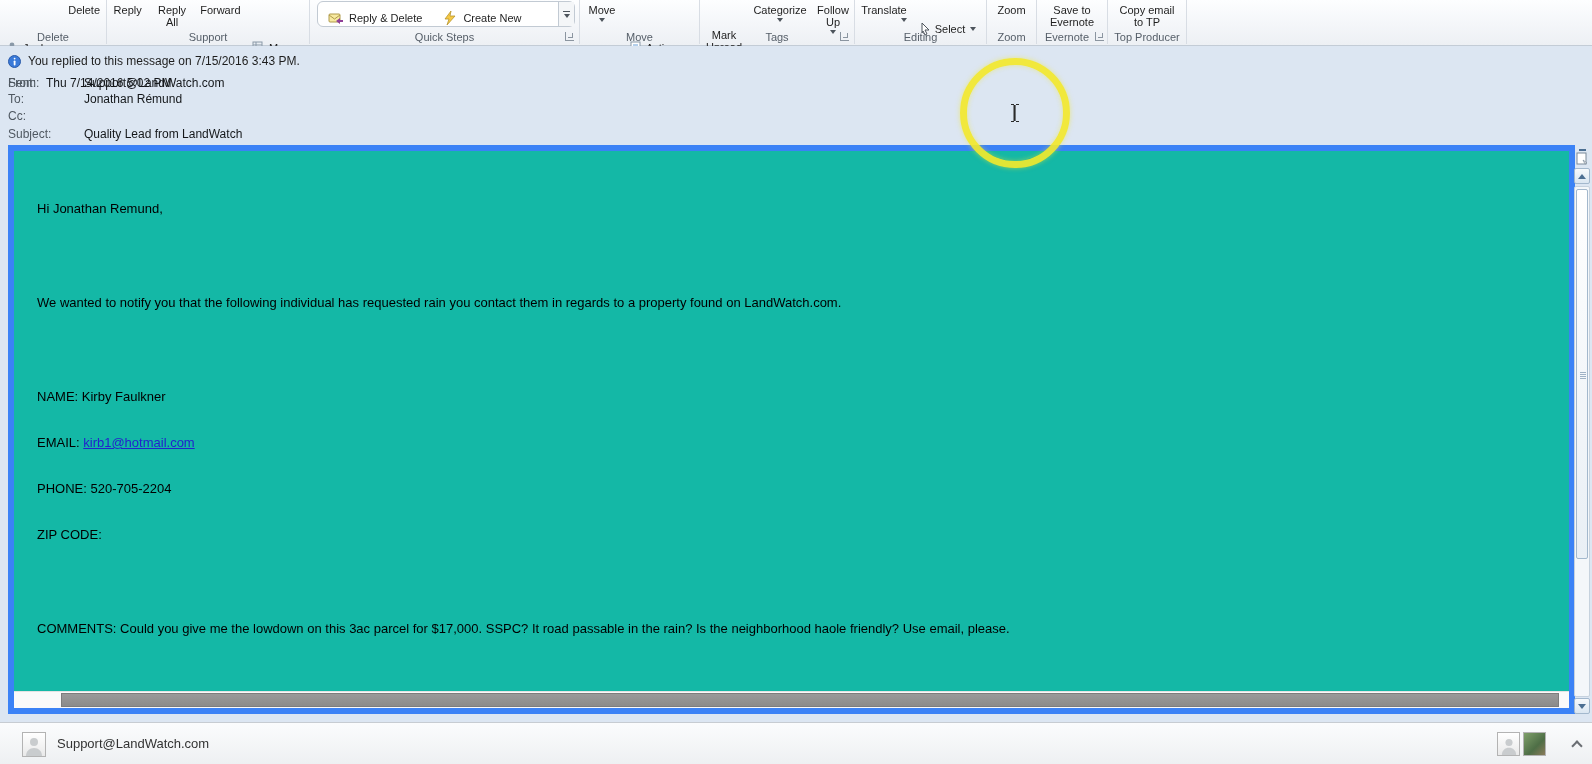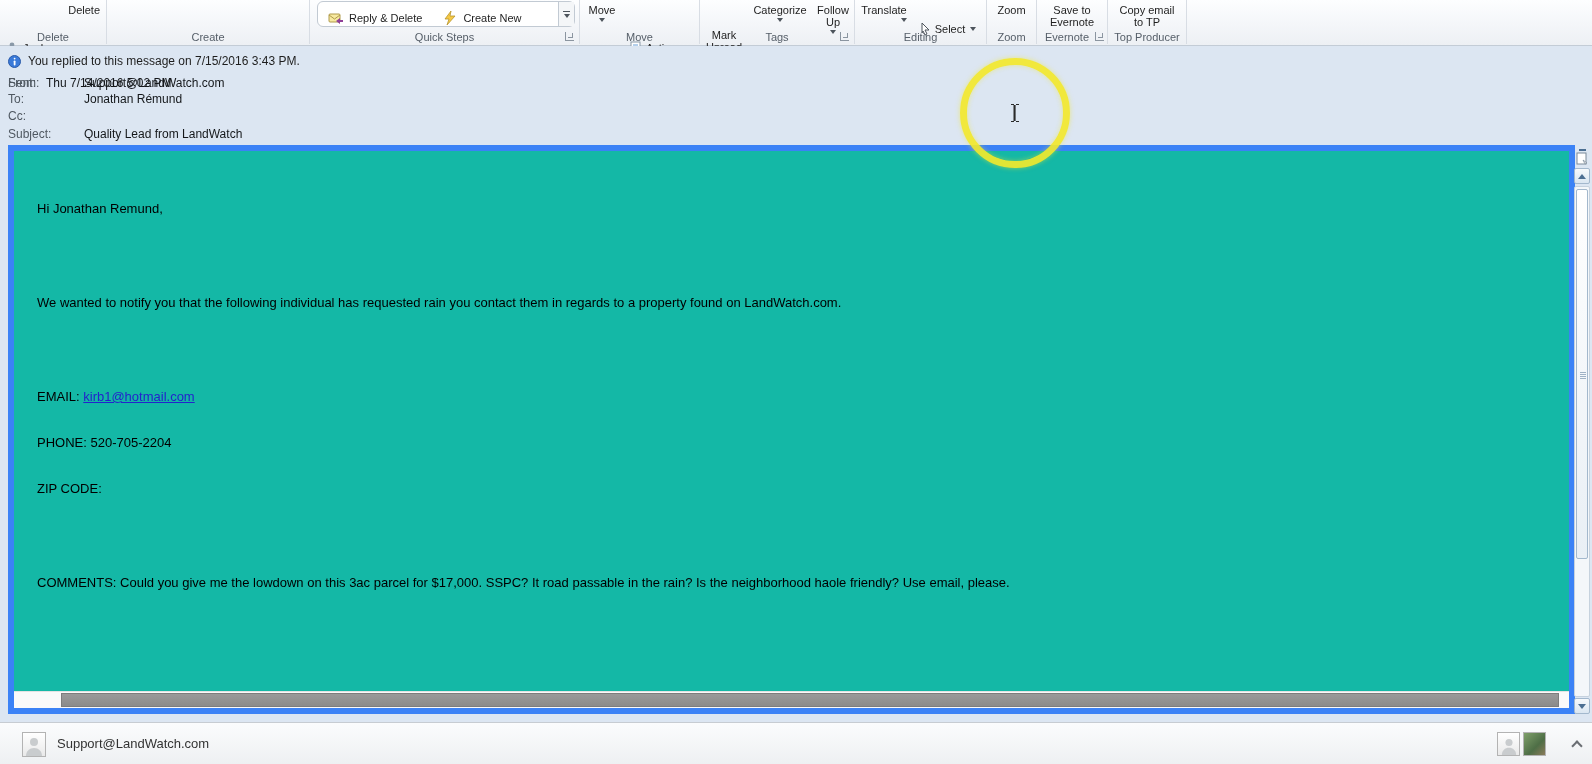--- a/index.html
+++ b/index.html
@@ -174,21 +174,44 @@
         <span class="darr inline"></span>
       </div>
       <div class="rbtn">
         <span class="lbl">Delete</span>
       </div>
     </div>
     <div class="rgroup-label">Delete</div>
   </div>
 
   <div class="rgroup" style="left:107px; width:203px;">
-    <div class="rgroup-label">Create</div>
+    <div class="rbtns">
+      <div class="rbtn" style="width:42px;">
+        <span class="lbl">Reply</span>
+      </div>
+      <div class="rbtn" style="width:42px;">
+        <span class="lbl">Reply All</span>
+      </div>
+      <div class="rbtn" style="width:50px;">
+        <span class="lbl">Forward</span>
+      </div>
+      <div class="rbtn rbtn-row">
+        <span>
+          <svg class="icon14" viewBox="0 0 14 14">
+              <rect x="1" y="1" width="9" height="9" fill="#e8edf2" stroke="#8a99a8"></rect>
+              <path d="M1 4h9M4 1v9" stroke="#8a99a8" stroke-width="1"></path>
+              <rect x="6" y="7" width="7" height="5" fill="#f5d76e" stroke="#b8962e"></rect>
+              <path d="M6 7l3.5 2.5L13 7" fill="none" stroke="#b8962e"></path>
+            </svg>
+        </span>
+        <span class="lbl">More</span>
+        <span class="darr inline"></span>
+      </div>
+    </div>
+    <div class="rgroup-label">Support</div>
   </div>
 
   <div class="rgroup" style="left:310px; width:270px;">
     <div class="qsbox">
       <div class="qsitem">
         <span>
           <svg class="icon16" viewBox="0 0 16 16">
               <rect x="1" y="4" width="11" height="8" rx="1" fill="#f7e9a0" stroke="#b09a4a"></rect>
               <path d="M1 5l5.5 4L12 5" fill="none" stroke="#b09a4a"></path>
               <path d="M8 11l4 3v-2h3v-2h-3V8z" fill="#8f3f97"></path>
@@ -334,20 +357,21 @@
   </div>
 </div>
 
 <div class="bodyarea">
   <div class="bodybox">
     <div class="mailtext">
       <div class="line">Hi Jonathan Remund,</div>
       <div class="blank"></div>
       <div class="line">We wanted to notify you that the following individual has requested rain you contact them in regards to a property found on LandWatch.com.</div>
       <div class="blank"></div>
+      <div class="line">NAME: Kirby Faulkner</div>
       <div class="line"><span>EMAIL: </span><span class="maillink">kirb1@hotmail.com</span></div>
       <div class="line">PHONE: 520-705-2204</div>
       <div class="line">ZIP CODE:</div>
       <div class="blank"></div>
       <div class="line">COMMENTS: Could you give me the lowdown on this 3ac parcel for $17,000. SSPC? It road passable in the rain? Is the neighborhood haole friendly? Use email, please.</div>
       <div class="blank"></div>
       <div class="blank"></div>
       
       
       

